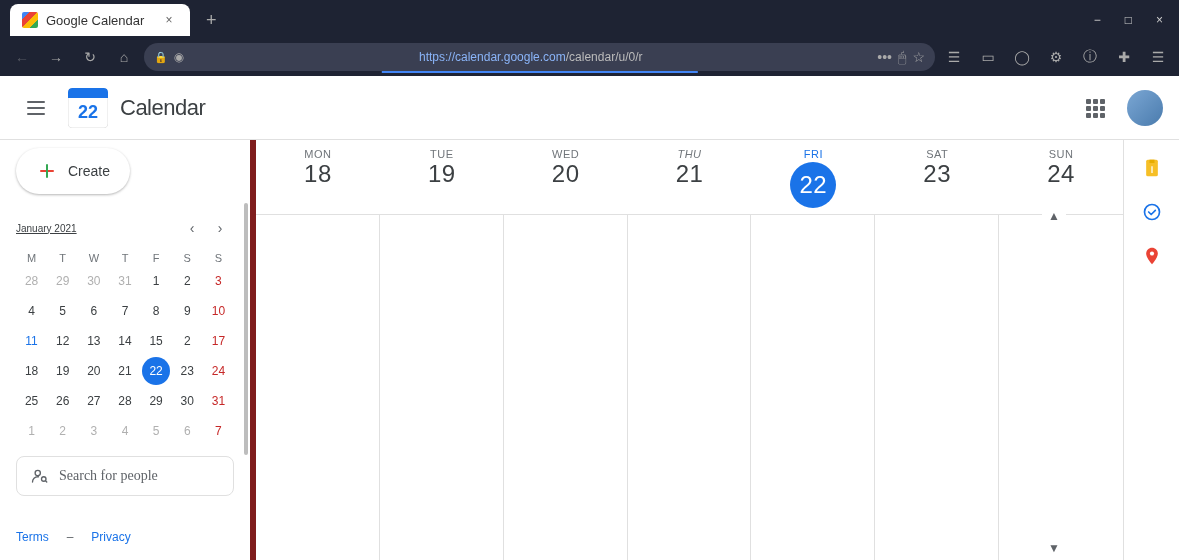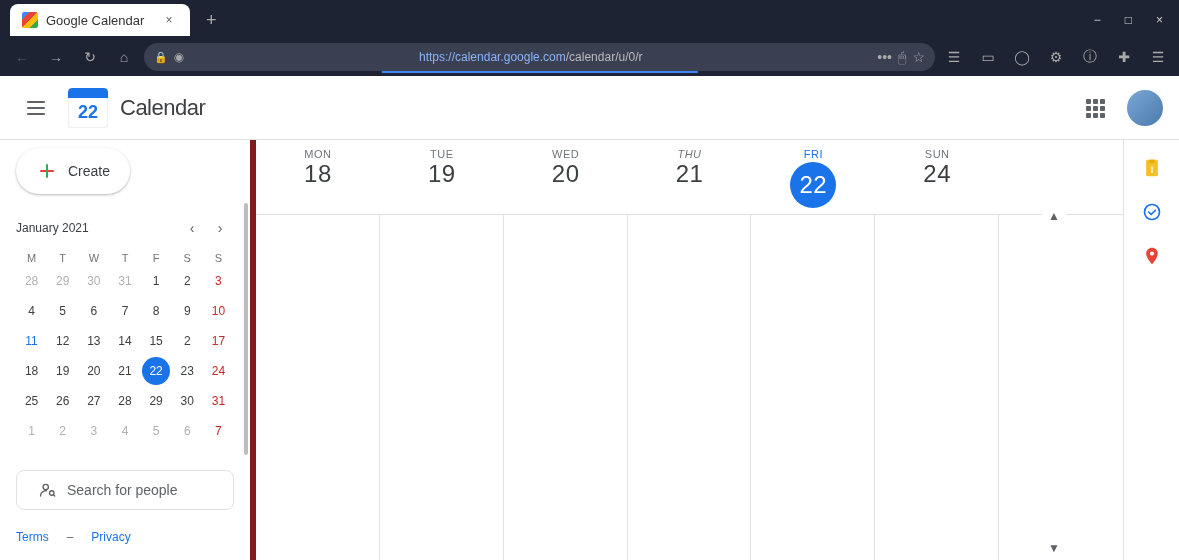--- a/index.html
+++ b/index.html
@@ -206,24 +206,25 @@
     .mini-calendar {
       width: 100%;
     }
     .mini-cal-header {
       display: flex;
       align-items: center;
       padding: 4px 0;
       margin-bottom: 4px;
     }
     .mini-cal-title {
-      font-size: 12px;
+      font-size: 10px;
       font-weight: 500;
       color: #3c4043;
       flex: 1;
+      text-decoration: underline;
     }
     .mini-cal-nav {
       width: 28px; height: 28px;
       border-radius: 50%;
       display: flex; align-items: center; justify-content: center;
       cursor: pointer;
       color: #5f6368;
       font-size: 14px;
     }
     .mini-cal-grid {
@@ -261,27 +262,28 @@
       color: #fff;
     }
     .mini-cal-grid td.sunday { color: #c62828; }
     .mini-cal-grid td.link-day { color: #1a73e8; font-weight: 500; }
 
     
     .search-people {
       display: flex;
       align-items: center;
       gap: 10px;
-      padding: 10px 22px;
+      padding: 10px 14px;
       border-radius: 8px;
       border: 1px solid #e0e0e0;
       cursor: pointer;
       color: #5f6368;
       font-size: 14px;
-      margin-top: 16px;
+      margin-top: 2px;
+      font-family: Liberation Serif, serif;
     }
 
     
     .sidebar-footer {
       margin-top: auto;
       padding: 8px 0;
       display: flex;
       gap: 18px;
       font-size: 12px;
     }
@@ -621,20 +623,24 @@
           <div class="cal-day-header">
             <span style="font-size: 11px; display: block;">WED</span>
             <span class="cal-day-num" style="display: block; margin: 0px auto;">20</span>
           </div>
           <div class="cal-day-header">
             <span style="font-size: 11px; display: block; font-style: italic;">THU</span>
             <span class="cal-day-num" style="display: block; margin: 0px auto;">21</span>
           </div>
           <div class="cal-day-header today"><span style="font-size: 11px; display: block;">FRI</span><span class="cal-day-num today-num">22</span></div>
           <div class="cal-day-header">
+            <span style="font-size: 11px; display: block;">SAT</span>
+            <span class="cal-day-num" style="display: block; margin: 0px auto;">23</span>
+          </div>
+          <div class="cal-day-header">
             <span style="font-size: 11px; display: block;">SUN</span>
             <span class="cal-day-num" style="display: block; margin: 0px auto;">24</span>
           </div>
         </div>
 
       <div class="cal-body" id="cal-body">
       <div class="cal-cell"></div>
           <div class="cal-cell"></div>
           <div class="cal-cell"></div>
           <div class="cal-cell"></div>

